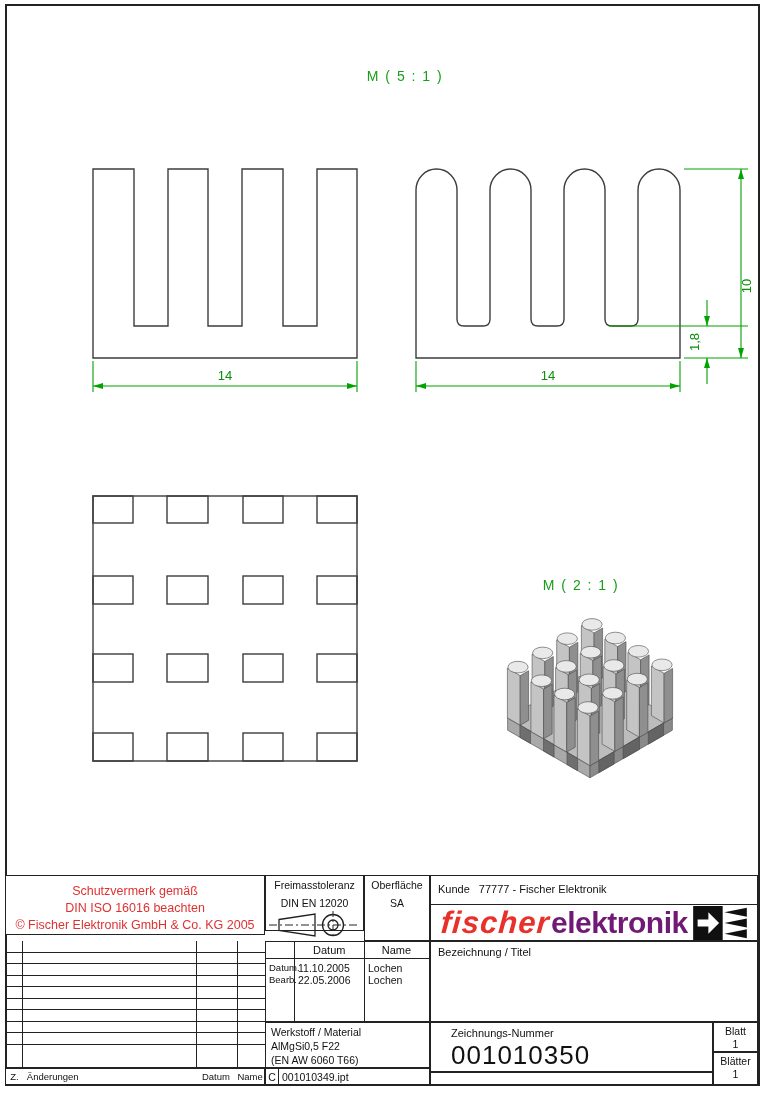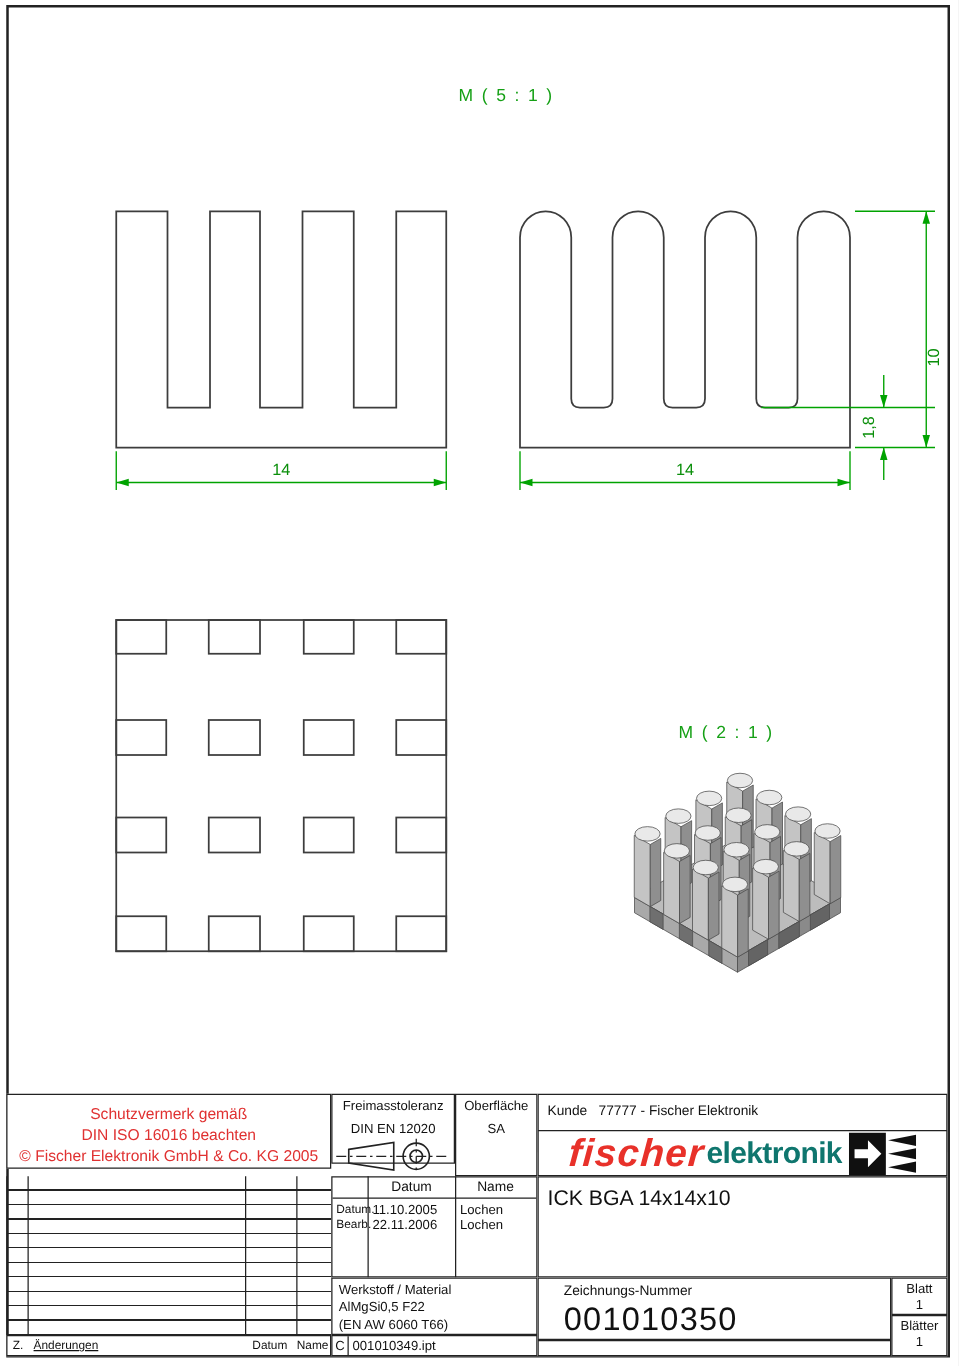--- a/index.html
+++ b/index.html
@@ -15,27 +15,27 @@
   .vline{position:absolute;width:1px;background:#222;}
   .red-note{color:#e03131;text-align:center;font-size:12.5px;line-height:17px;padding-top:7px;}
   .small-lbl{font-size:10.5px;}
   .tb-label{font-size:11px;}
   .center{text-align:center;}
   .rev-rows{position:absolute;left:5px;top:941px;width:260px;height:127px;
     background:repeating-linear-gradient(to bottom,transparent 0 10.55px,#222 10.55px 11.55px);
     border-left:1px solid #222;box-sizing:border-box;}
   .rev-labels{display:flex;font-size:9.5px;align-items:center;}
   .rev-labels .c1{width:17px;text-align:center;}
-  .rev-labels .c2{width:174px;padding-left:4px;box-sizing:border-box;text-decoration:underline;}
+  .rev-labels .c2{width:174px;padding-left:4px;box-sizing:border-box;}
   .rev-labels .c3{width:41px;text-align:center;}
   .rev-labels .c4{width:28px;text-align:center;}
   .logo-row{display:flex;align-items:center;justify-content:center;gap:1px;padding-top:1px;}
   .logo-fischer{font-size:31px;font-weight:800;font-style:italic;color:#e8312a;
     letter-spacing:1px;transform:skewX(-4deg);}
-  .logo-elektronik{font-size:24px;font-weight:800;color:#0f766e;letter-spacing:-0.5px;}
+  .logo-elektronik{font-size:30px;font-weight:800;color:#701a75;letter-spacing:-0.5px;}
   .kunde-row{font-size:11px;padding:7px 0 0 7px;}
   .kunde-row .val{margin-left:9px;}
   .big-title{font-size:17px;margin:3px 0 0 0;}
   .big-number{font-size:26px;font-weight:500;letter-spacing:1px;margin-top:1px;}
   .dn-head{display:flex;font-size:11px;height:17px;align-items:center;border-bottom:1px solid #222;box-sizing:border-box;}
   .dn-head .h1{width:29px;}
   .dn-head .h2{width:70px;text-align:center;}
   .dn-head .h3{width:66px;text-align:center;}
   .dn-body{position:relative;font-size:9.5px;line-height:12px;padding-top:3px;}
   .dn-col{position:absolute;top:3px;}
@@ -238,33 +238,33 @@
       <div class="h2">Datum</div>
       <div class="h3">Name</div>
     </div>
     <div class="dn-body">
       <div class="dn-col" style="left:3px;">
         <div>Datum.</div>
         <div>Bearb.</div>
       </div>
       <div class="dn-col" style="left:32px;font-size:10.5px;">
         <div>11.10.2005</div>
-        <div>22.11.2006</div>
+        <div>22.05.2006</div>
       </div>
       <div class="dn-col" style="left:102px;font-size:10.5px;">
         <div>Lochen</div>
         <div>Lochen</div>
       </div>
     </div>
   </div>
   <div class="vline" style="left:294px;top:941px;height:81px;"></div>
   <div class="vline" style="left:364px;top:941px;height:81px;"></div>
 
   <div class="cell" style="left:430px;top:941px;width:328px;height:81px;padding:4px 0 0 7px;">
-    <div class="big-title">ICK BGA 14x14x10</div>
+    <div class="tb-label">Bezeichnung / Titel</div>
   </div>
 
   <div class="cell mat" style="left:265px;top:1022px;width:165px;height:46px;">
     <div>Werkstoff / Material</div>
     <div>AlMgSi0,5 F22</div>
     <div>(EN AW 6060 T66)</div>
   </div>
 
   <div class="cell c-row" style="left:265px;top:1068px;width:165px;height:17px;">
     <div class="cletter">C</div>

